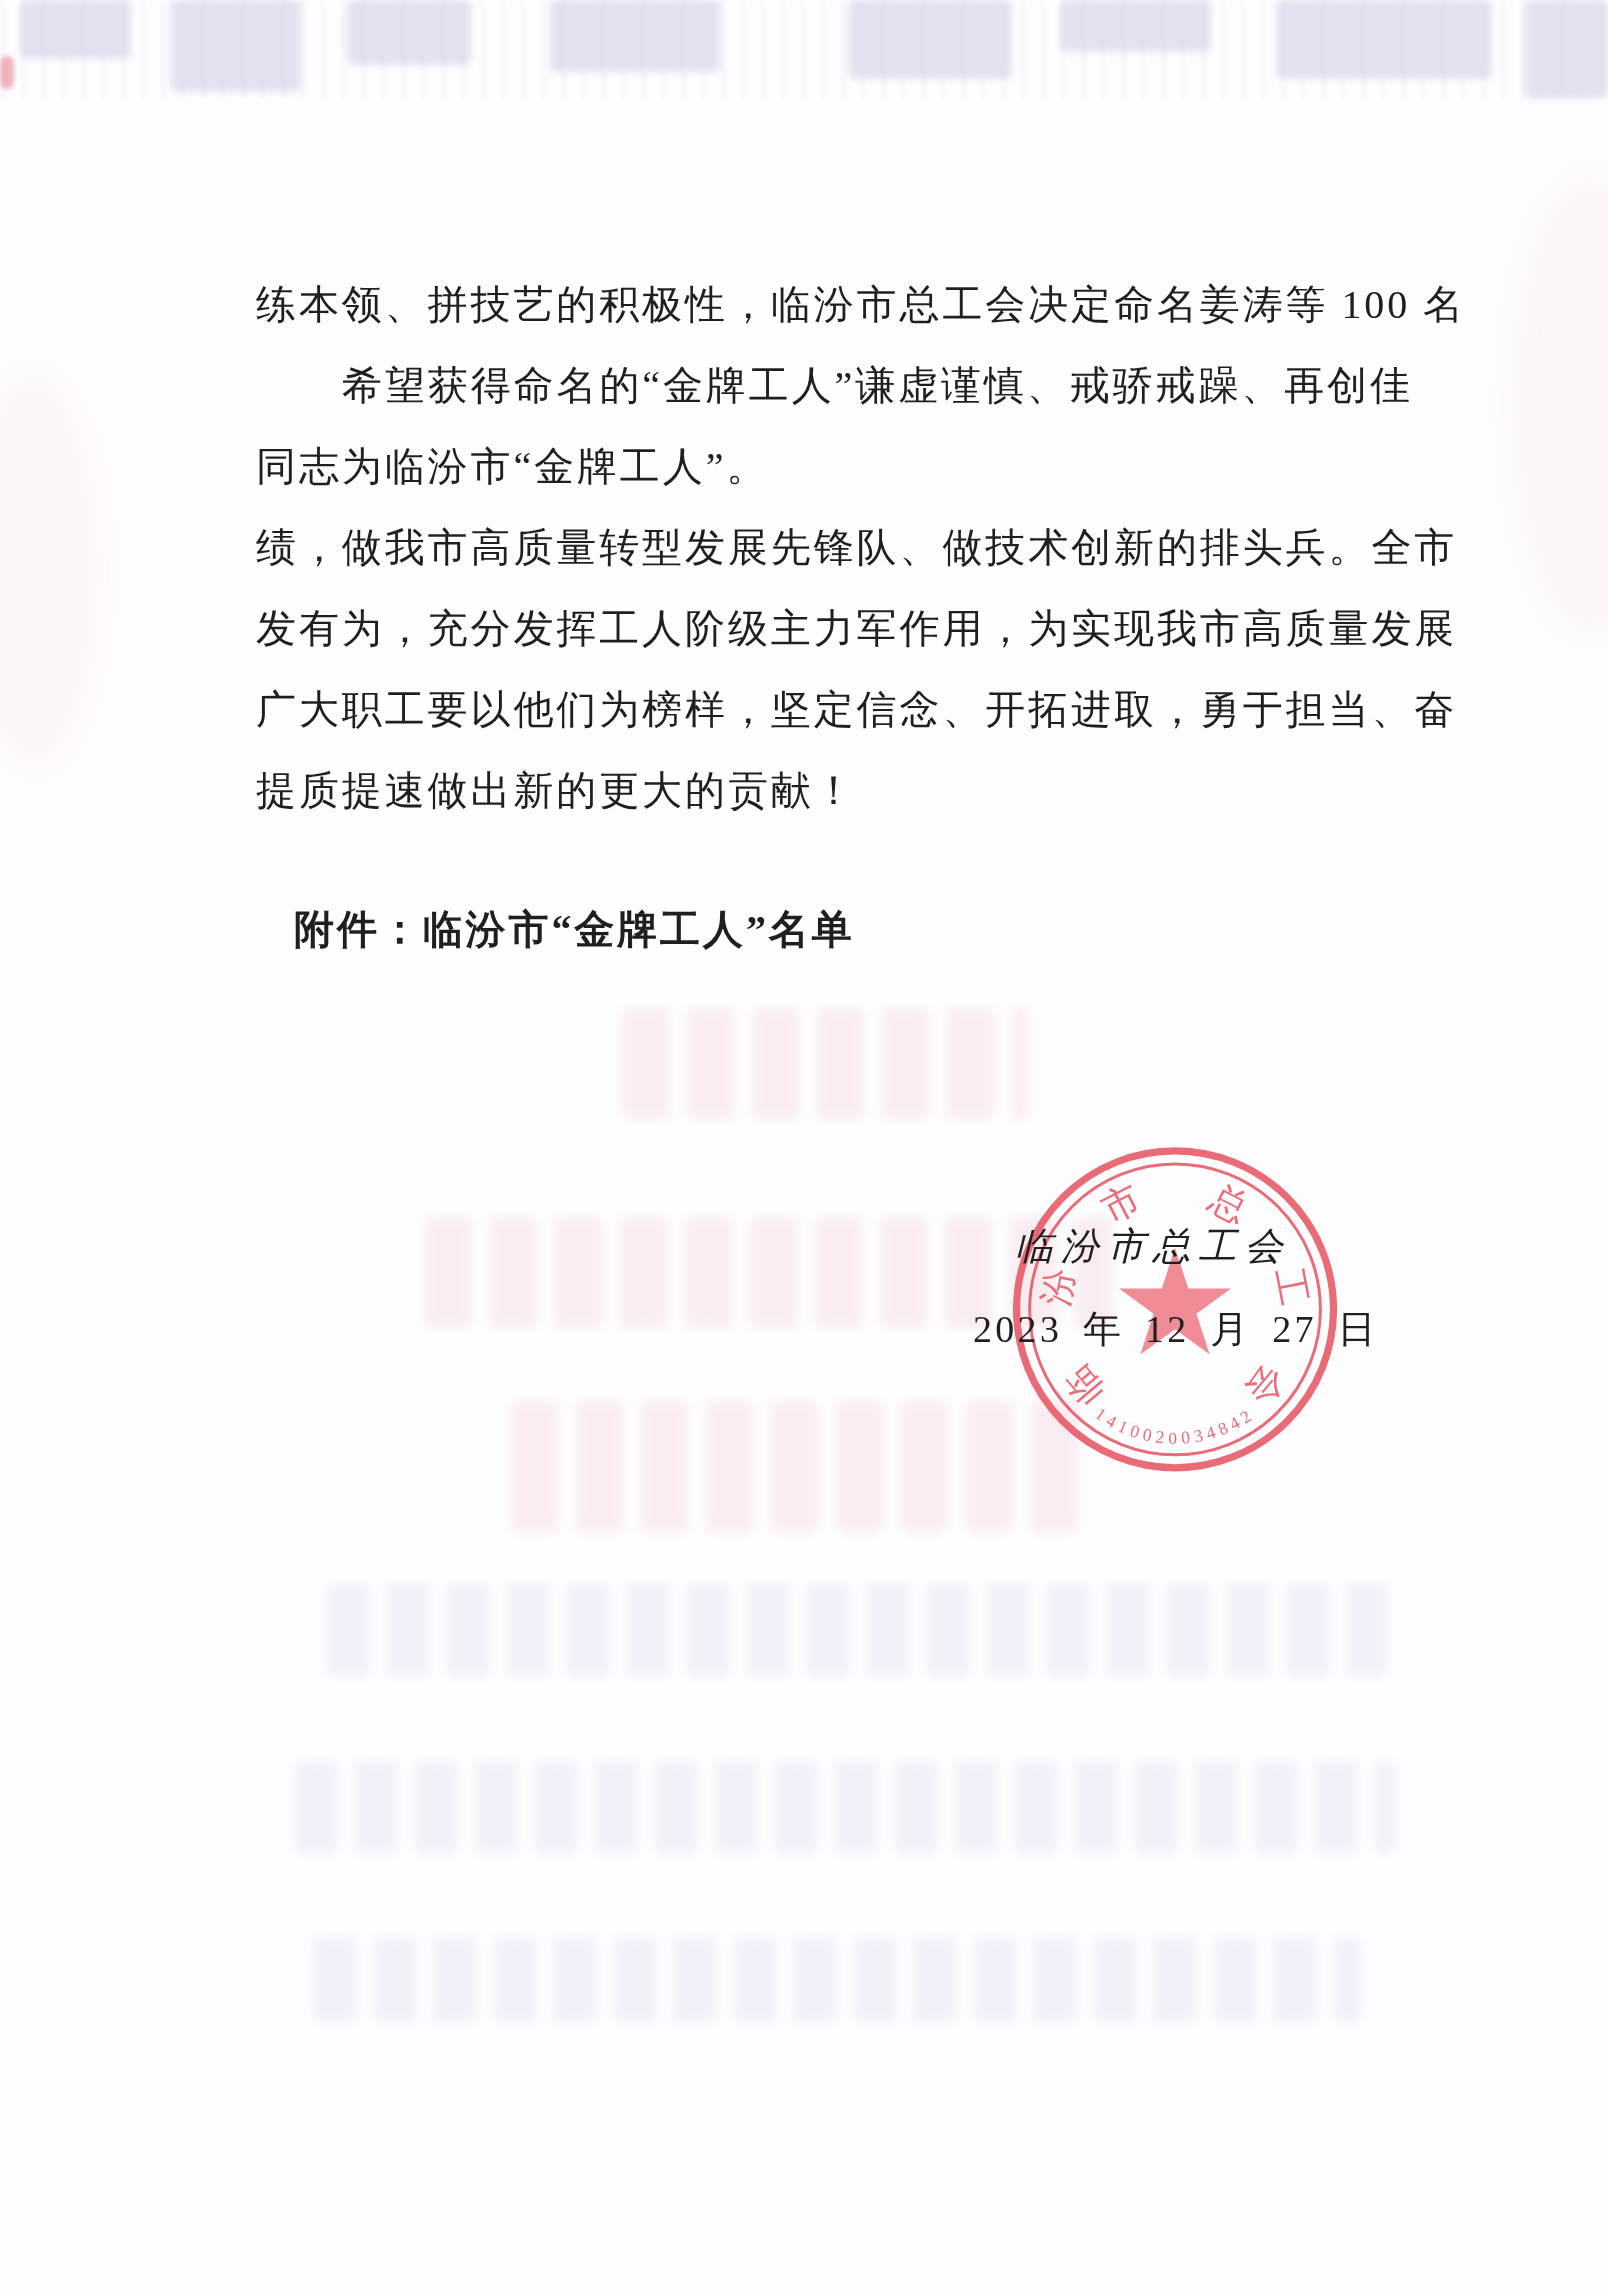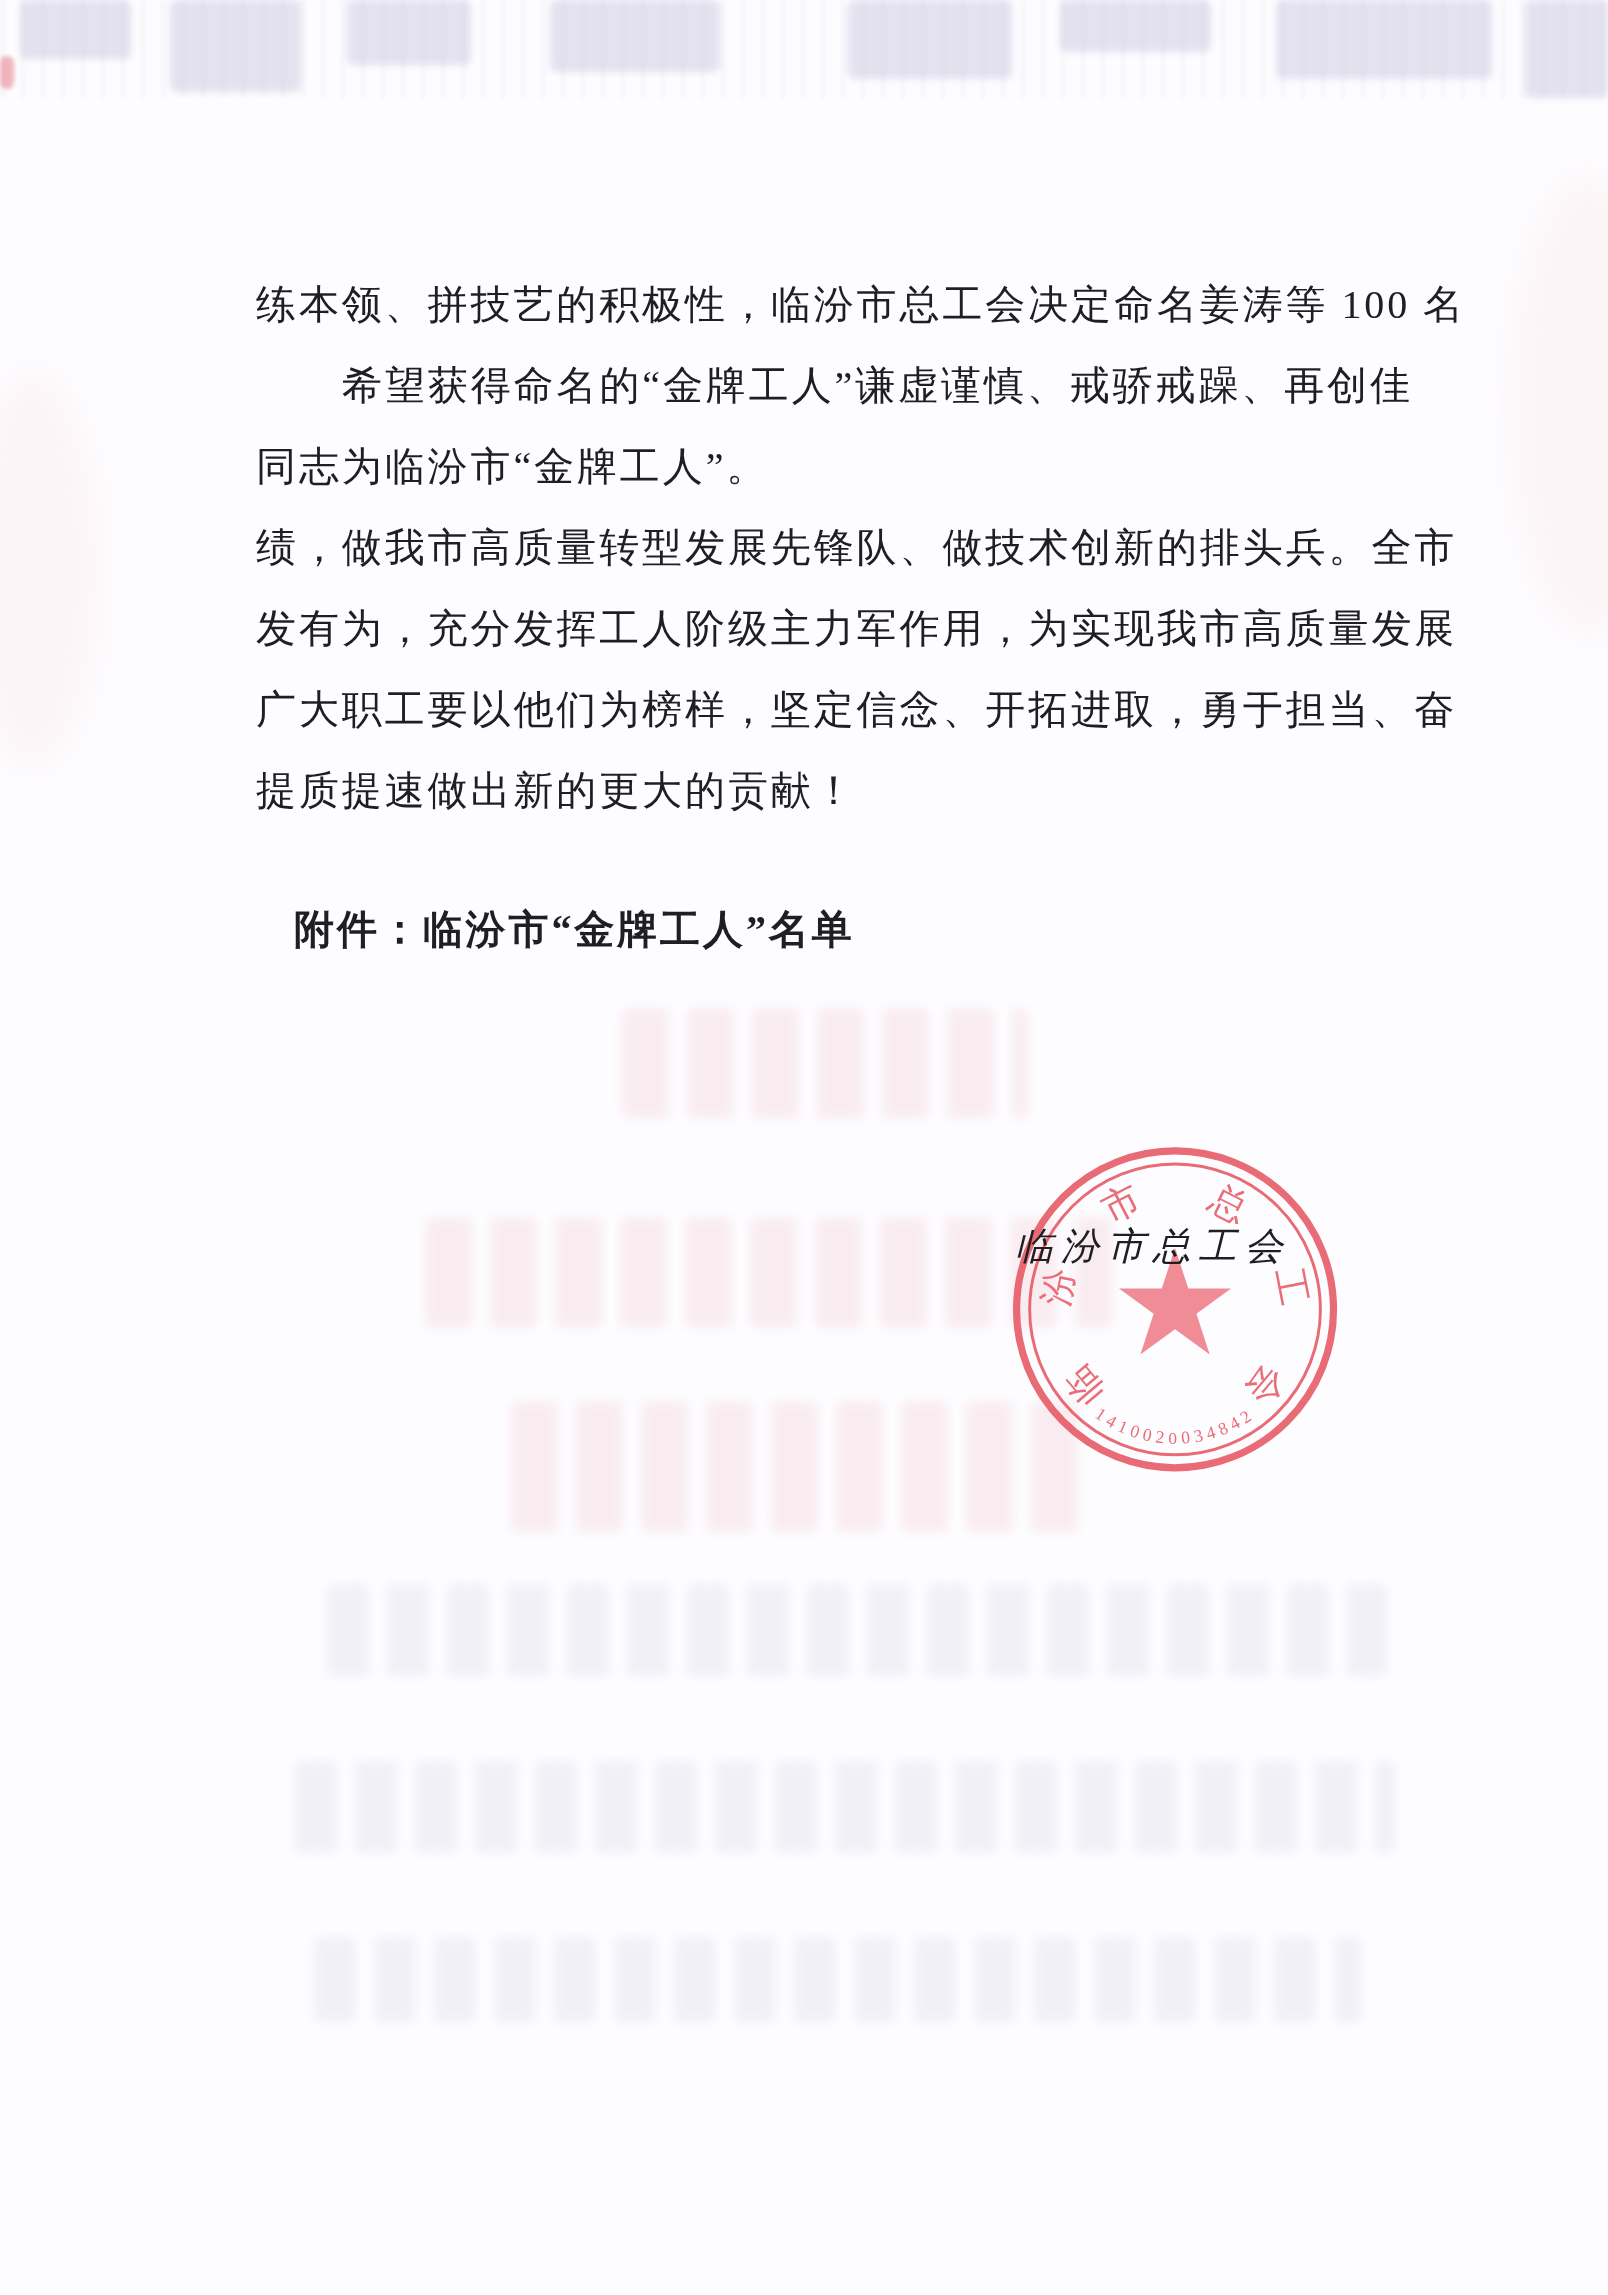--- a/index.html
+++ b/index.html
@@ -127,15 +127,16 @@
       <text x="252" y="92" transform="rotate(130 252 254)">会</text>
     </g>
 
     <path id="serialArc" d="M 90 380 A 205 205 0 0 0 414 380" fill="none" stroke="none"></path>
     <text font-size="27" fill="#e8626d" letter-spacing="7">
       <textPath href="#serialArc" startOffset="50%" text-anchor="middle">1410020034842</textPath>
     </text>
   </svg>
 
   <div class="signature">临汾市总工会</div>
+  <div class="sig-date">2023 年 12 月 27 日</div>
 
 </div>
 
 
 </body></html>

